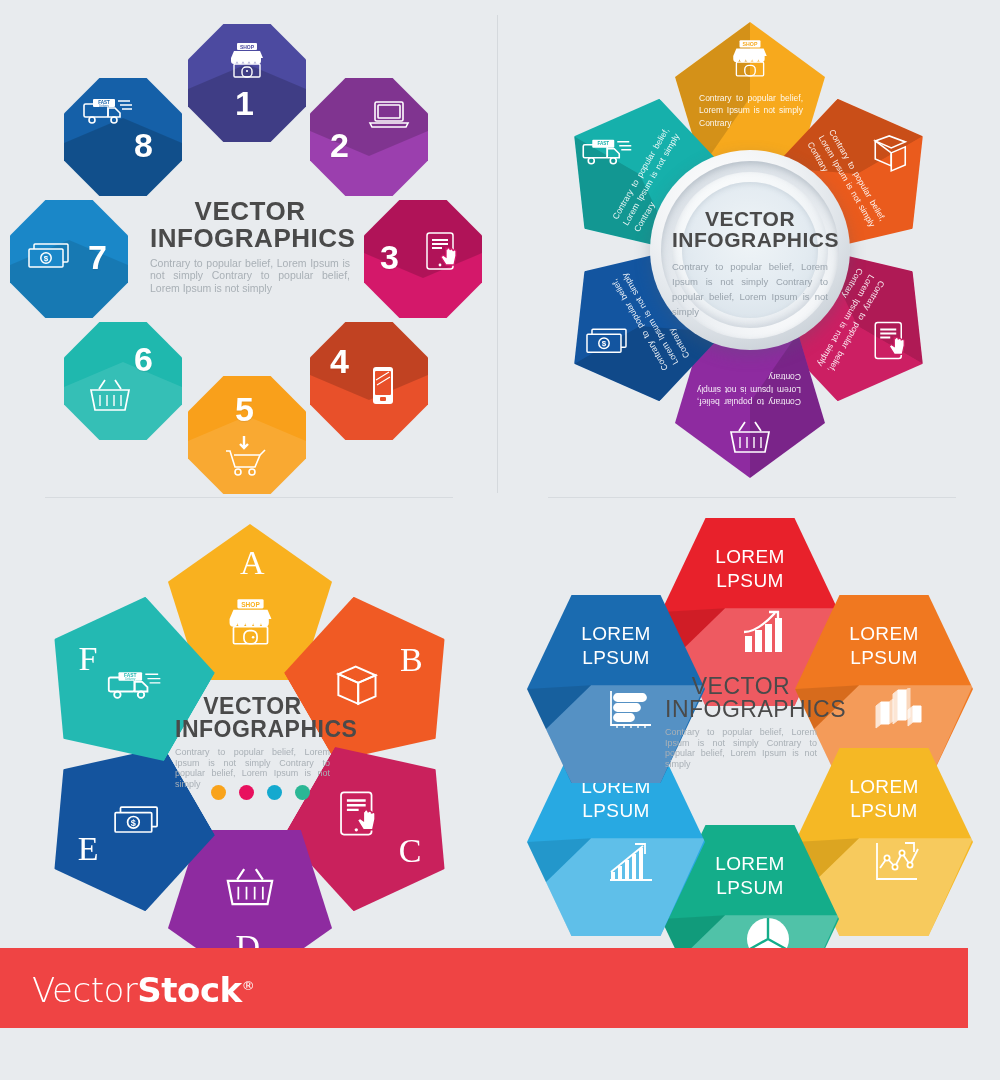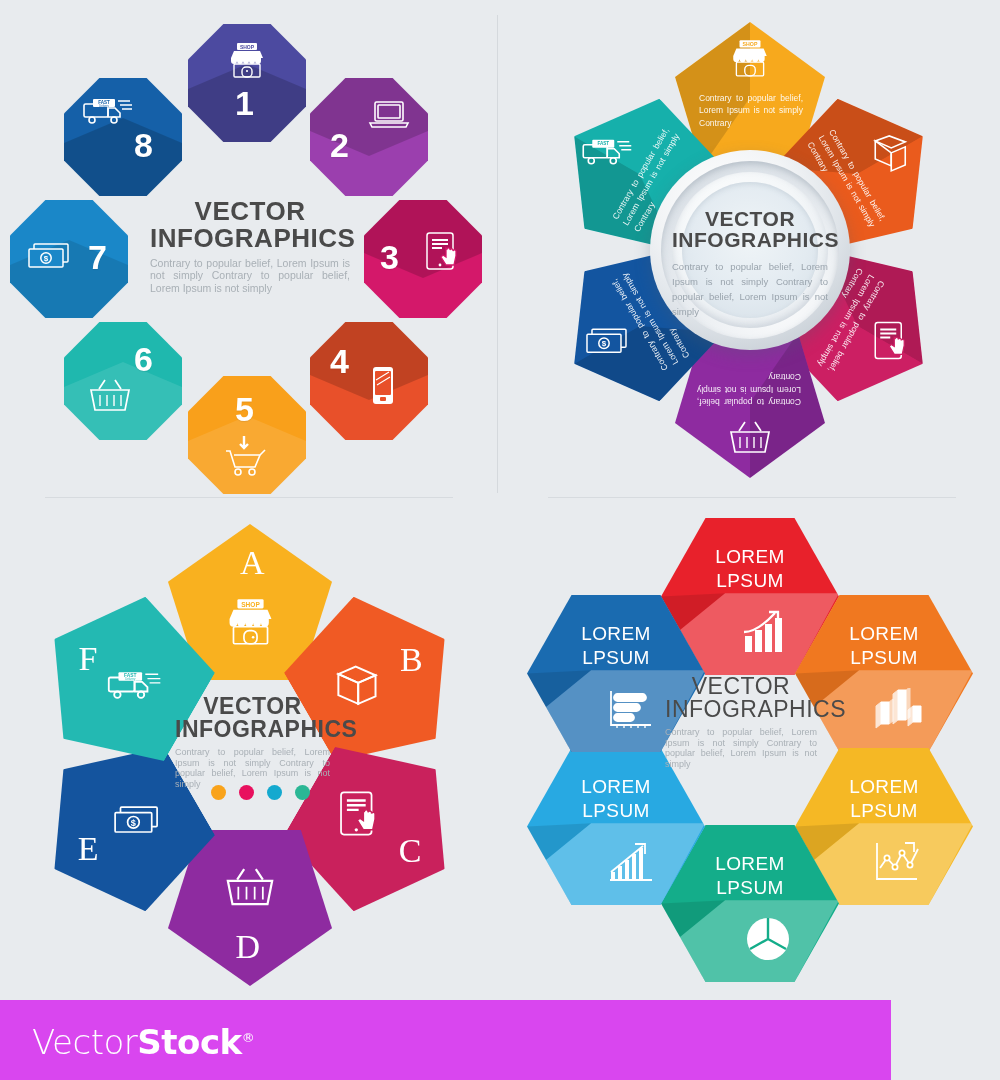--- a/index.html
+++ b/index.html
@@ -113,43 +113,43 @@
   .pentaflat .letter {
     position:absolute; color:#fff; font-size:34px; line-height:1;
     font-family:"Liberation Serif", serif; font-weight:400;
   }
   .pentaflat .pico { position:absolute; }
   .dots { position:absolute; display:flex; gap:13px; }
   .dot { width:15px; height:15px; border-radius:50%; }
 
   
   .hexa {
-    position:absolute; width:178px; height:157px;
+    position:absolute; width:178px; height:188px;
     clip-path: polygon(25% 0%, 75% 0%, 100% 50%, 75% 100%, 25% 100%, 0% 50%);
   }
   .hexa .lite {
     position:absolute; inset:0;
     background: rgba(255,255,255,0.26);
     clip-path: polygon(36% 48%, 100% 48%, 75% 100%, 25% 100%, 10% 72%);
   }
   .hexa .dark {
     position:absolute; inset:0;
     background: rgba(0,0,0,0.10);
     clip-path: polygon(0% 50%, 36% 48%, 10% 72%, 25% 100%, 14% 100%);
   }
   .hexa .hlabel {
     position:absolute; width:100%; text-align:center;
     color:#fff; font-size:19px; line-height:1.25; letter-spacing:.4px;
   }
   .hexa .hico { position:absolute; }
 
   
   #footer {
-    position:absolute; left:0; top:1000px;
-    width:891px; height:80px; background:#d946ef;
+    position:absolute; left:0; top:948px;
+    width:968px; height:80px; background:#ef4444;
   }
   #logo {
     position:absolute; left:32px; top:22px;
     font-size:34px; color:#ffffff; letter-spacing:-0.5px;
     font-family:"DejaVu Sans", sans-serif;
   }
   #logo .lt { font-weight:300; }
   #logo .hv { font-weight:bold; }
   #logo .reg { font-size:13px; vertical-align:super; font-weight:400; }
   #urltext {

